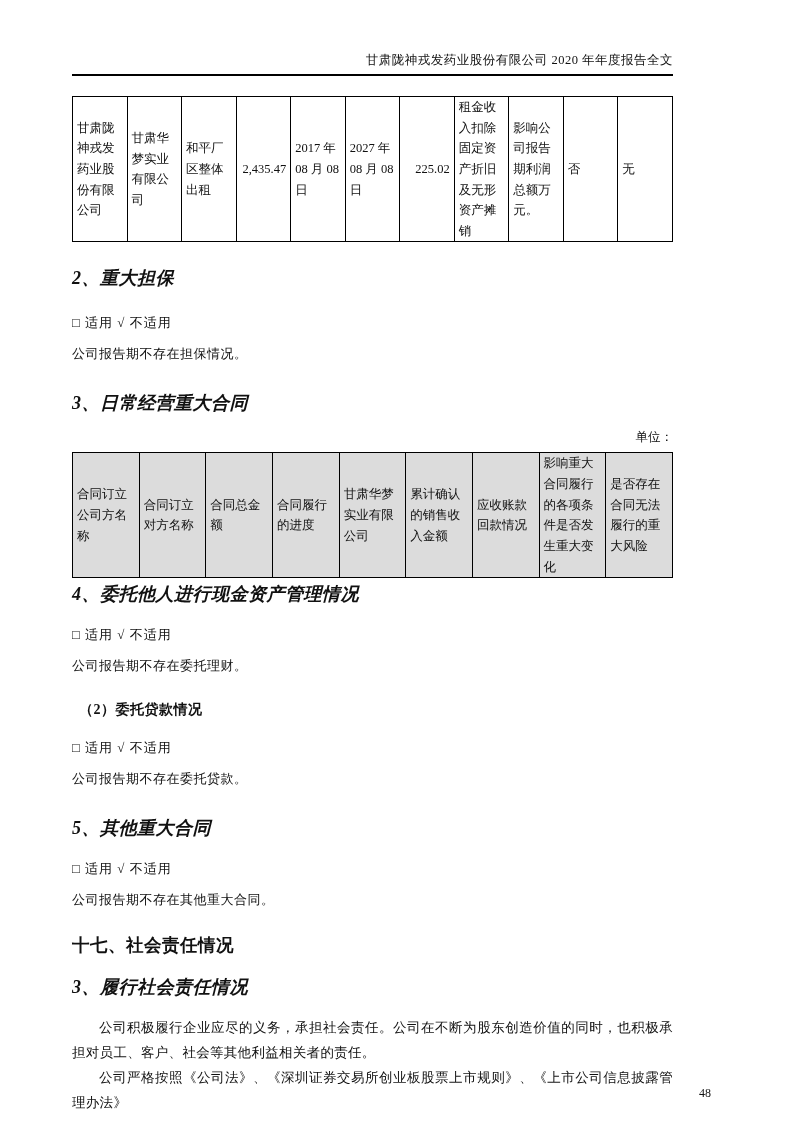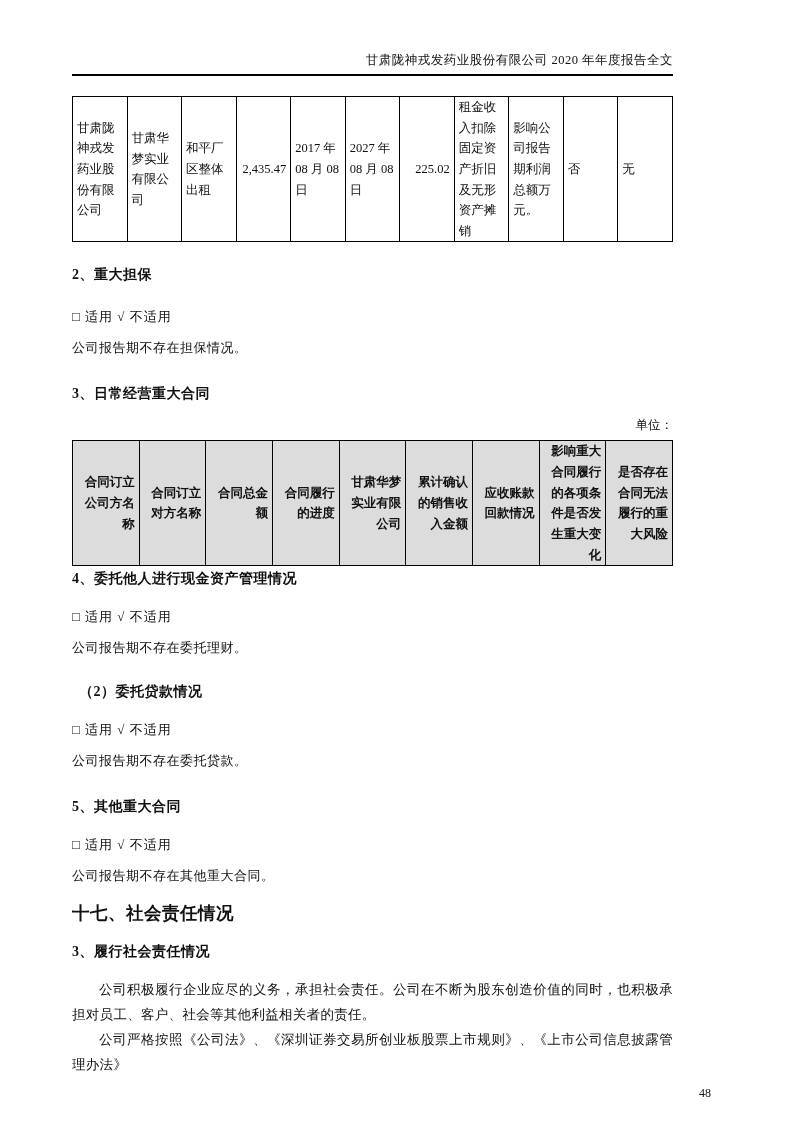--- a/index.html
+++ b/index.html
@@ -41,30 +41,31 @@
     line-height: 1.65;
     word-break: break-all;
   }
   .lease-table { margin-top: 20px; }
   .lease-table tr { height: 113px; }
   .lease-table td.num { text-align: right; }
   .contracts-table { margin-top: 6px; }
   .contracts-table tr { height: 110px; }
   .contracts-table th {
     background: #dcdcdc;
-    text-align: right;
-    font-weight: bold;
+    text-align: left;
+    font-weight: normal;
   }
 
   
   .h-num {               
-    font-size: 14px;
+    font-size: 18px;
     font-weight: bold;
     margin-top: 26px;
     letter-spacing: 0.5px;
+    font-style: italic;
   }
   .h-sub {               
     font-size: 14px;
     font-weight: bold;
     margin-top: 26px;
     padding-left: 7px;
     letter-spacing: 0.5px;
   }
   .h-big {               
     font-size: 17.5px;
@@ -101,21 +102,21 @@
     top: 1086px;
     font-size: 12px;
   }
   
   .mt-sec2   { margin-top: 24px; }
   .mt-apply1 { margin-top: 24px; }
   .mt-sec3   { margin-top: 28px; }
   .mt-sec4   { margin-top: 4px; }
   .mt-sub1   { margin-top: 28px; }
   .mt-sec5   { margin-top: 28px; }
-  .mt-big    { margin-top: 16px; font-family: Liberation Mono, monospace; }
+  .mt-big    { margin-top: 24px; font-family: Liberation Mono, monospace; }
   .mt-sub17  { margin-top: 18px; }
 </style>
 </head>
 <body>
 
 <div class="page">
 
   <div class="doc-header">
     <span>甘肃陇神戎发药业股份有限公司 2020 年年度报告全文</span>
   </div>

